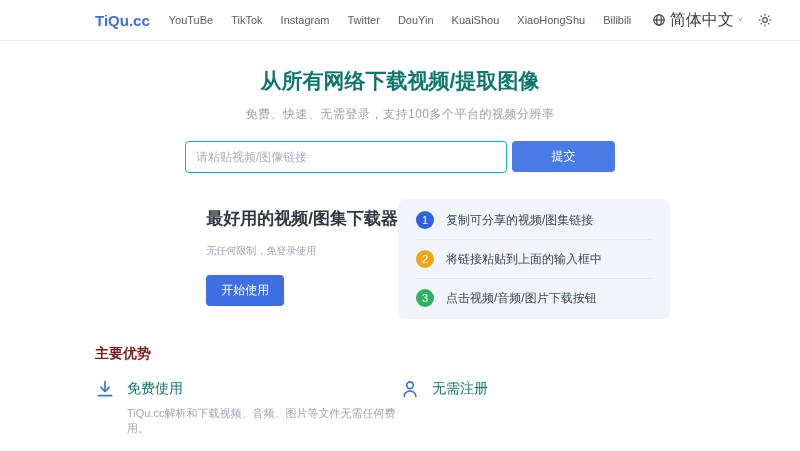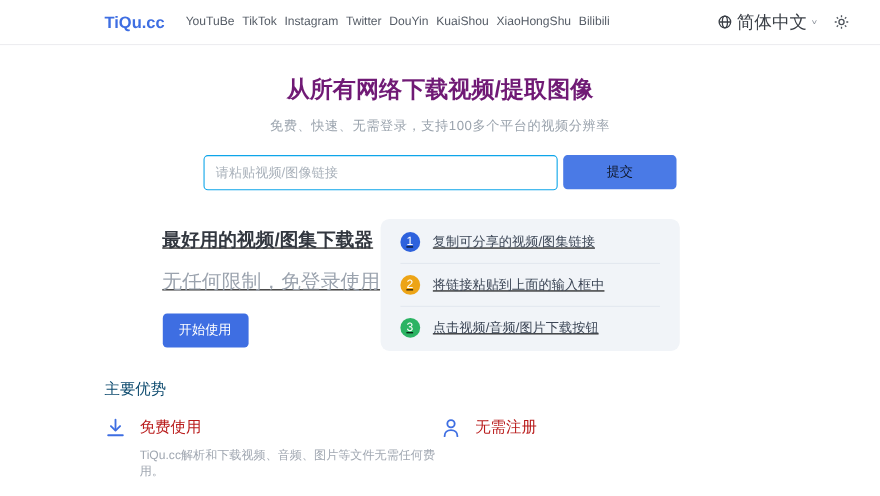--- a/index.html
+++ b/index.html
@@ -3,61 +3,61 @@
 <meta charset="utf-8">
 <style>
   * { margin: 0; padding: 0; box-sizing: border-box; }
   html, body { width: 800px; height: 451px; overflow: hidden; background: #fff;
     font-family: "Liberation Sans", "DejaVu Sans", sans-serif; }
 
   
   .navbar { display: flex; align-items: center; height: 41px; padding: 0 28px 0 95px;
     border-bottom: 1px solid #ededf0; }
   .logo { font-size: 15px; font-weight: 700; color: #3e6ee2; cursor: pointer; }
-  .nav-links { display: flex; align-items: center; gap: 7px; margin-left: 19px; }
+  .nav-links { display: flex; align-items: center; gap: 18px; margin-left: 19px; }
   .nav-link { font-size: 11px; color: #555c66; text-decoration: none; cursor: pointer; }
   .nav-right { margin-left: auto; display: flex; align-items: center; gap: 15px; }
   .lang { display: flex; align-items: center; gap: 4px; cursor: pointer; }
   .lang-label { font-size: 16px; color: #3a3f46; }
   .icon-svg { display: block; }
   .chev { font-size: 9px; color: #8a9099; transform: scaleY(0.8); }
 
   
   .hero { text-align: center; }
-  .hero-title { margin-top: 26px; font-size: 21px; font-weight: 700; color: #701a75; }
+  .hero-title { margin-top: 26px; font-size: 21px; font-weight: 700; color: #0f766e; }
   .hero-sub { margin-top: 11px; font-size: 12px; color: #9aa3ad; letter-spacing: 0.5px; }
   .hero-form { width: 430px; margin: 18px auto 0; display: flex; gap: 5px; }
   .hero-input { flex: 1; height: 32px; border: 1px solid #0ea5e9; border-radius: 4px;
     padding: 0 10px; font-size: 12px; color: #ef4444; outline: none; }
   .hero-input::placeholder { color: #aab2bb; }
-  .submit-btn { width: 103px; height: 31px; background: #4a7ae6; color: #0f172a; border: none;
+  .submit-btn { width: 103px; height: 31px; background: #4a7ae6; color: #ffffff; border: none;
     border-radius: 4px; font-size: 12px; cursor: pointer; font-family: inherit; }
 
   
-  .main-cols { width: 610px; margin: 26px auto 0; display: flex; justify-content: center; text-decoration: underline; }
+  .main-cols { width: 610px; margin: 26px auto 0; display: flex; justify-content: flex-end; }
   .intro { padding-top: 8px; }
   .intro-title { font-size: 17px; font-weight: 700; color: #32373f; }
-  .intro-sub { margin-top: 14px; font-size: 18px; color: #9ba3ae; }
+  .intro-sub { margin-top: 14px; font-size: 10px; color: #9ba3ae; }
   .cta-btn { margin-top: 17px; background: #3e6ee2; color: #fff; border: none; border-radius: 4px;
     font-size: 12px; padding: 7px 15px; cursor: pointer; font-family: inherit; }
   .steps-box { width: 272px; margin-right: 35px; background: #f1f4f8; border-radius: 8px;
     padding: 2px 18px; align-self: flex-start; }
   .step-row { display: flex; align-items: center; gap: 12px; padding: 10px 0; }
   .step-row + .step-row { border-top: 1px solid #e3e8ef; }
   .step-num { width: 18px; height: 18px; border-radius: 50%; color: #fff; font-size: 11px;
     display: flex; align-items: center; justify-content: center; flex: none; }
   .step-text { font-size: 12px; color: #3c4656; }
 
   
   .adv { width: 610px; margin: 26px auto 0; }
-  .adv-title { font-size: 14px; font-weight: 400; color: #0c4a6e; }
+  .adv-title { font-size: 14px; font-weight: 700; color: #7f1d1d; }
   .adv-grid { margin-top: 16px; display: grid; grid-template-columns: 1fr 1fr;
     column-gap: 0; row-gap: 20px; }
   .adv-item-head { display: flex; align-items: center; gap: 12px; }
-  .adv-item-title { font-size: 14px; color: #b91c1c; font-weight: 500; }
+  .adv-item-title { font-size: 14px; color: #0f766e; font-weight: 500; }
   .adv-item-desc { margin: 7px 0 0 32px; font-size: 11px; color: #a0a7b1; }
 </style>
 </head>
 <body>
 
 <div class="navbar">
   <div class="logo">TiQu.cc</div>
   <div class="nav-links">
     <a class="nav-link">YouTuBe</a>
     <a class="nav-link">TikTok</a>

